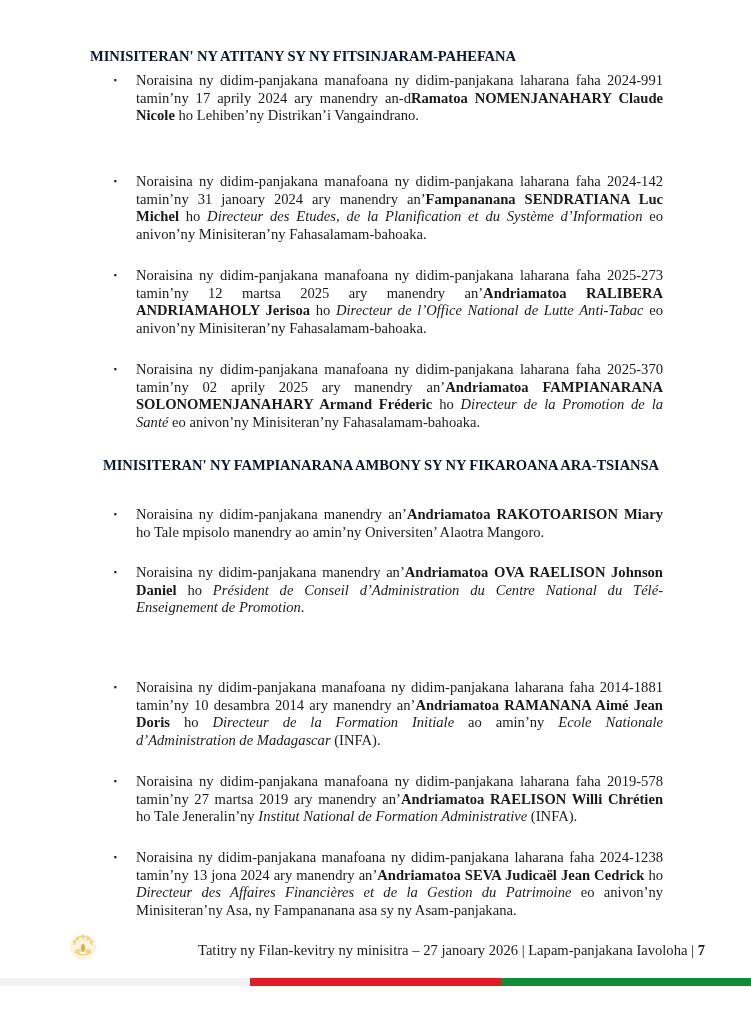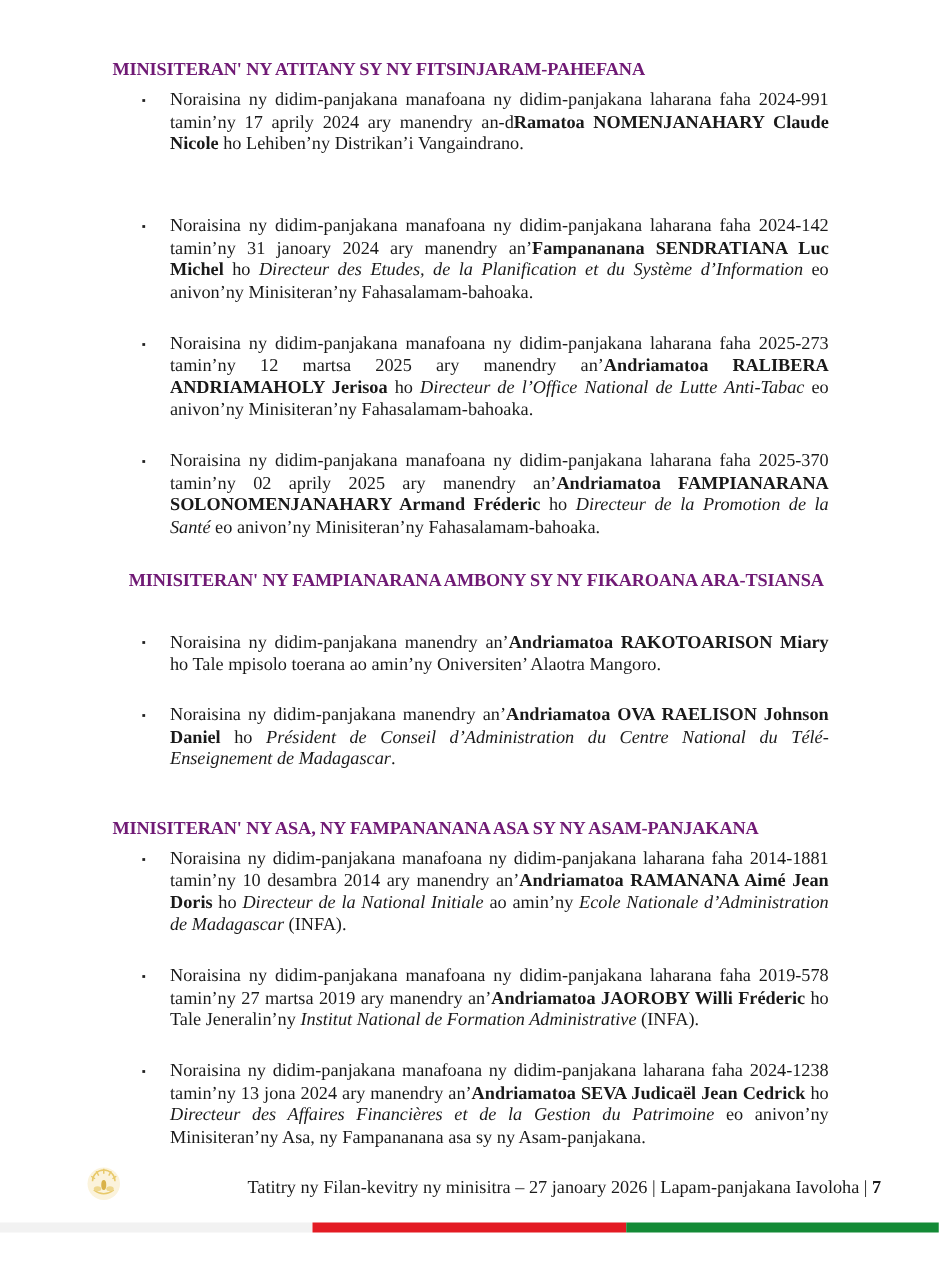--- a/index.html
+++ b/index.html
@@ -5,21 +5,21 @@
   html, body { margin: 0; padding: 0; background: #ffffff; }
   body {
     width: 751px; height: 1024px; position: relative; overflow: hidden;
     font-family: "Liberation Serif", "DejaVu Serif", serif;
     color: #1a1a1a;
   }
   .page { position: absolute; left: 0; top: 0; width: 751px; height: 1024px; }
   .section-heading {
     position: absolute; left: 90px; width: 573px;
     font-weight: bold; font-size: 14.6px; letter-spacing: -0.1px;
-    line-height: 18px; margin: 0; color: #701a75;
+    line-height: 18px; margin: 0; color: #0f172a;
   }
   .section-heading.wrap { text-align: justify; text-align-last: left; line-height: 31px; margin-left: 13px; }
   .item {
     position: absolute; left: 108px; width: 555px;
     font-size: 14.6px; line-height: 17.6px;
   }
   .bullet {
     position: absolute; left: 0; top: 0; width: 14px;
     font-size: 9px; line-height: 17.6px; text-align: center; color: #222;
   }
@@ -61,35 +61,34 @@
     <div class="item-text"><span>Noraisina ny didim-panjakana manafoana ny didim-panjakana laharana faha 2025-273 tamin’ny 12 martsa 2025 ary manendry an’</span><b>Andriamatoa RALIBERA ANDRIAMAHOLY Jerisoa</b><span> ho </span><i>Directeur de l’Office National de Lutte Anti-Tabac</i><span> eo anivon’ny Minisiteran’ny Fahasalamam-bahoaka.</span></div>
   </div>
   <div class="item" style="top:361px">
     <span class="bullet">▪</span>
     <div class="item-text"><span>Noraisina ny didim-panjakana manafoana ny didim-panjakana laharana faha 2025-370 tamin’ny 02 aprily 2025 ary manendry an’</span><b>Andriamatoa FAMPIANARANA SOLONOMENJANAHARY Armand Fréderic</b><span> ho </span><i>Directeur de la Promotion de la Santé</i><span> eo anivon’ny Minisiteran’ny Fahasalamam-bahoaka.</span></div>
   </div>
 
   <h2 class="section-heading wrap" style="top:450px">MINISITERAN' NY FAMPIANARANA AMBONY SY NY FIKAROANA ARA-TSIANSA</h2>
   <div class="item" style="top:506px">
     <span class="bullet">▪</span>
-    <div class="item-text"><span>Noraisina ny didim-panjakana manendry an’</span><b>Andriamatoa RAKOTOARISON Miary</b><span> ho Tale mpisolo toerana ao amin’ny Oniversiten’ Alaotra Mangoro.</span></div>
+    <div class="item-text"><span>Noraisina ny didim-panjakana manendry an’</span><b>Andriamatoa RAKOTOARISON Miary</b><span> ho Tale mpisolo manendry ao amin’ny Oniversiten’ Alaotra Mangoro.</span></div>
   </div>
   <div class="item" style="top:564px">
     <span class="bullet">▪</span>
-    <div class="item-text"><span>Noraisina ny didim-panjakana manendry an’</span><b>Andriamatoa OVA RAELISON Johnson Daniel</b><span> ho </span><i>Président de Conseil d’Administration du Centre National du Télé-Enseignement de Madagascar</i><span>.</span></div>
+    <div class="item-text"><span>Noraisina ny didim-panjakana manendry an’</span><b>Andriamatoa OVA RAELISON Johnson Daniel</b><span> ho </span><i>Président de Conseil d’Administration du Centre National du Télé-Enseignement de Promotion</i><span>.</span></div>
   </div>
 
-  <h2 class="section-heading" style="top:654px">MINISITERAN' NY ASA, NY FAMPANANANA ASA SY NY ASAM-PANJAKANA</h2>
   <div class="item" style="top:679px">
     <span class="bullet">▪</span>
-    <div class="item-text"><span>Noraisina ny didim-panjakana manafoana ny didim-panjakana laharana faha 2014-1881 tamin’ny 10 desambra 2014 ary manendry an’</span><b>Andriamatoa RAMANANA Aimé Jean Doris</b><span> ho </span><i>Directeur de la National Initiale</i><span> ao amin’ny </span><i>Ecole Nationale d’Administration de Madagascar</i><span> (INFA).</span></div>
+    <div class="item-text"><span>Noraisina ny didim-panjakana manafoana ny didim-panjakana laharana faha 2014-1881 tamin’ny 10 desambra 2014 ary manendry an’</span><b>Andriamatoa RAMANANA Aimé Jean Doris</b><span> ho </span><i>Directeur de la Formation Initiale</i><span> ao amin’ny </span><i>Ecole Nationale d’Administration de Madagascar</i><span> (INFA).</span></div>
   </div>
   <div class="item" style="top:773px">
     <span class="bullet">▪</span>
-    <div class="item-text"><span>Noraisina ny didim-panjakana manafoana ny didim-panjakana laharana faha 2019-578 tamin’ny 27 martsa 2019 ary manendry an’</span><b>Andriamatoa JAOROBY Willi Fréderic</b><span> ho Tale Jeneralin’ny </span><i>Institut National de Formation Administrative</i><span> (INFA).</span></div>
+    <div class="item-text"><span>Noraisina ny didim-panjakana manafoana ny didim-panjakana laharana faha 2019-578 tamin’ny 27 martsa 2019 ary manendry an’</span><b>Andriamatoa RAELISON Willi Chrétien</b><span> ho Tale Jeneralin’ny </span><i>Institut National de Formation Administrative</i><span> (INFA).</span></div>
   </div>
   <div class="item" style="top:849px">
     <span class="bullet">▪</span>
     <div class="item-text"><span>Noraisina ny didim-panjakana manafoana ny didim-panjakana laharana faha 2024-1238 tamin’ny 13 jona 2024 ary manendry an’</span><b>Andriamatoa SEVA Judicaël Jean Cedrick</b><span> ho </span><i>Directeur des Affaires Financières et de la Gestion du Patrimoine</i><span> eo anivon’ny Minisiteran’ny Asa, ny Fampananana asa sy ny Asam-panjakana.</span></div>
   </div>
 
   <div class="footer-logo">
     <svg width="30" height="30" viewBox="0 0 30 30">
       <circle cx="15" cy="15" r="13" fill="#fbf3dc"></circle>
       <g stroke="#e8c96a" stroke-width="1.2" fill="none">

